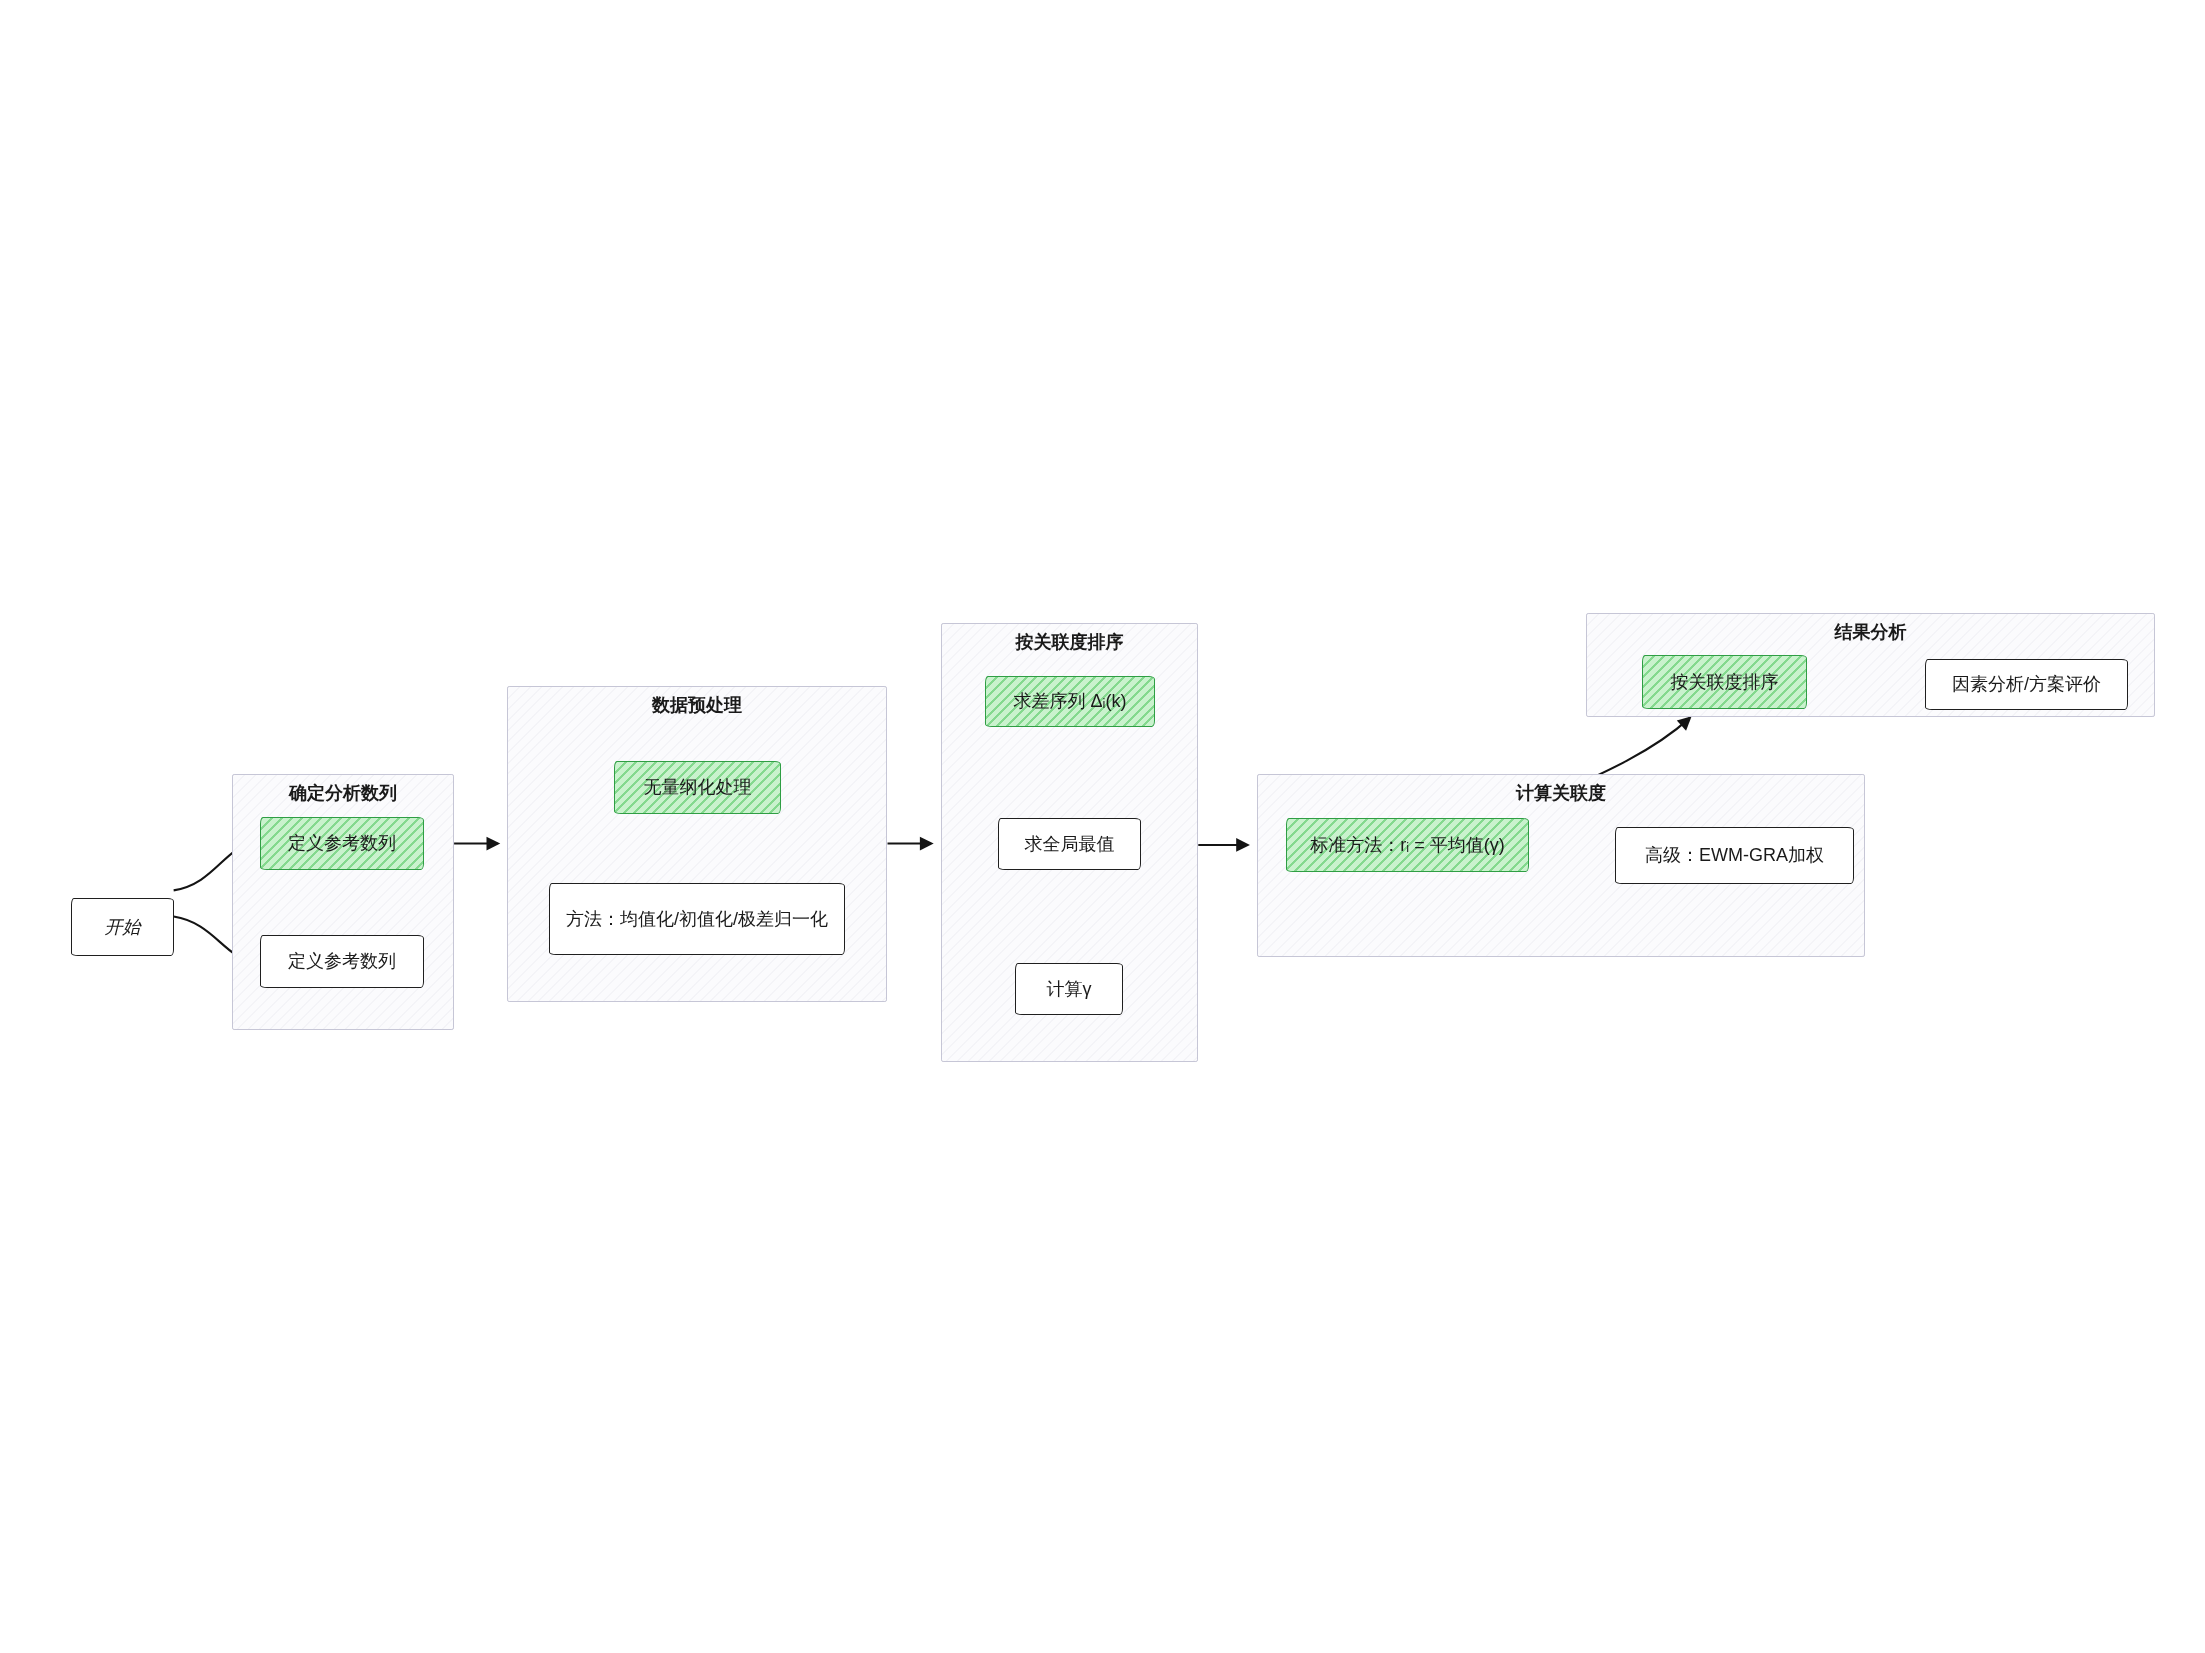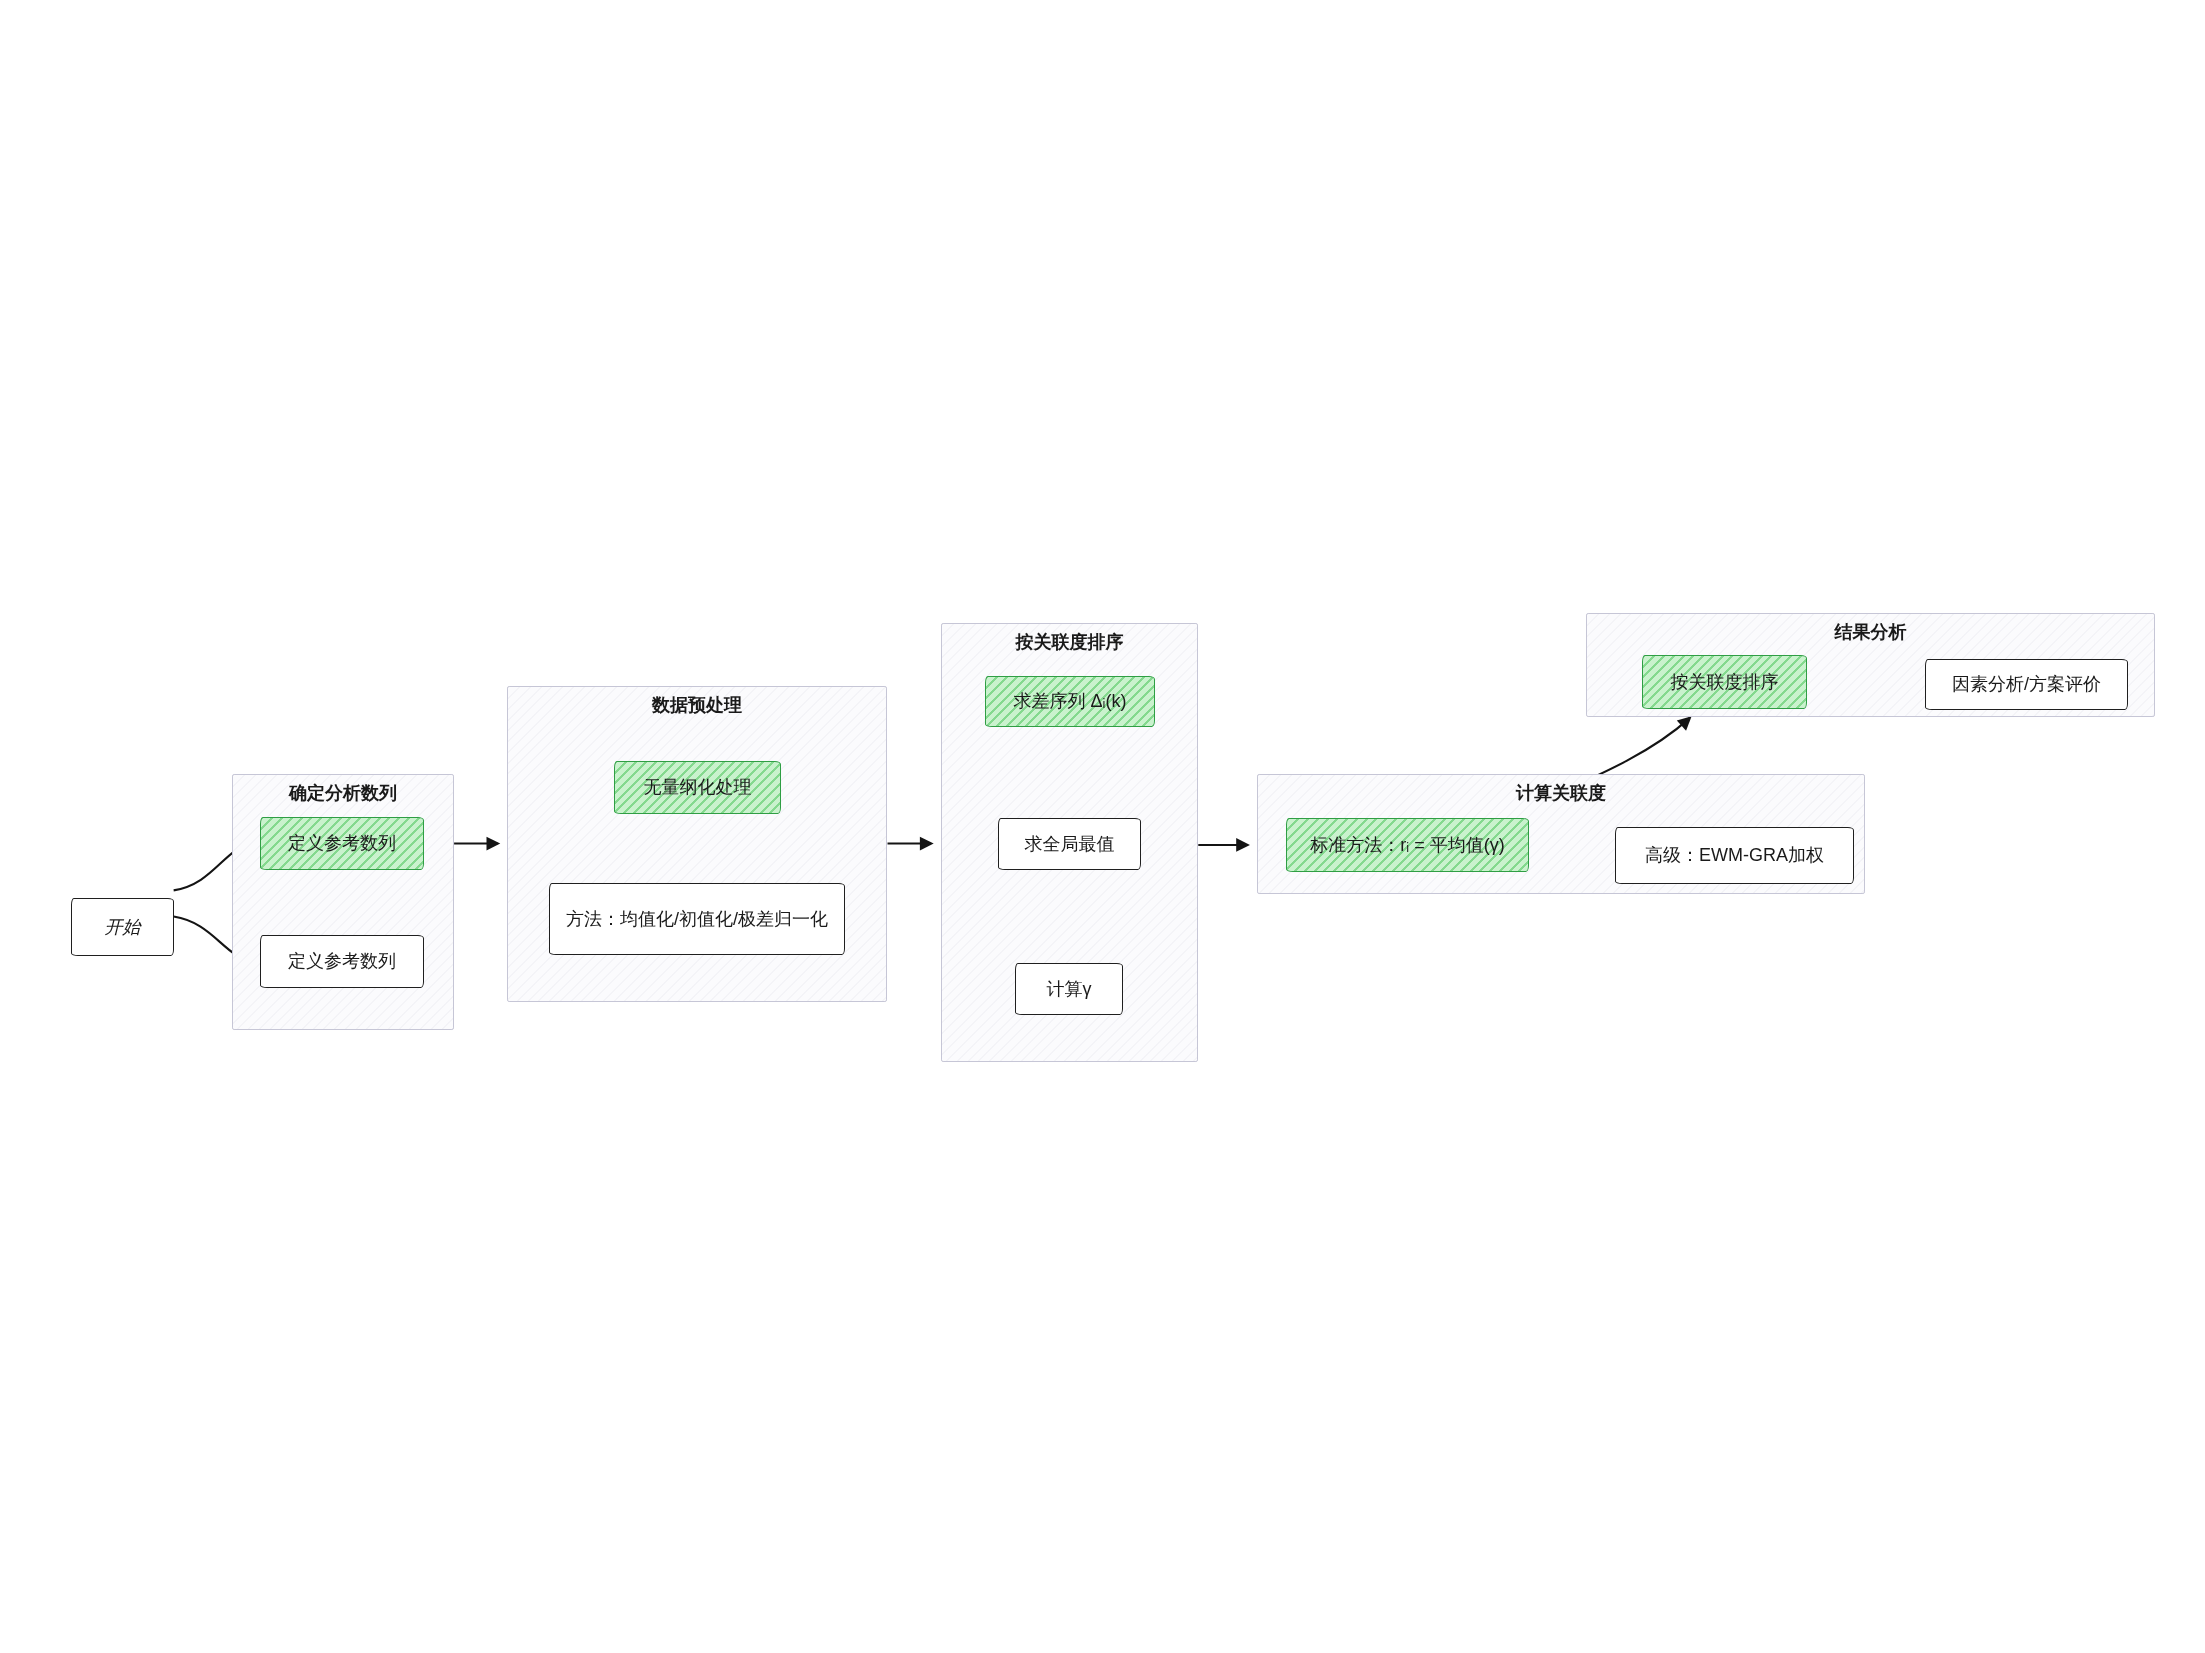--- a/index.html
+++ b/index.html
@@ -44,21 +44,21 @@
   #g-determine    { left: 232px;  top: 774px; width: 222px; height: 256px; }
   #n-ref          { left: 260px;  top: 817px; width: 164px; height: 53px; }
   #n-cmp          { left: 260px;  top: 935px; width: 164px; height: 53px; }
   #g-preprocess   { left: 507px;  top: 686px;  width: 380px; height: 316px; }
   #n-dimensionless{ left: 614px;  top: 733px; width: 167px; height: 53px; margin-top: 28px; }
   #n-methods      { left: 549px;  top: 883px; width: 296px; height: 72px; }
   #g-coefficient  { left: 941px; top: 623px;  width: 257px; height: 439px; }
   #n-diff         { left: 985px; top: 676px;  width: 170px; height: 51px; }
   #n-extrema      { left: 998px; top: 818px; width: 143px; height: 52px; }
   #n-gamma        { left: 1015px; top: 963px; width: 108px; height: 52px; }
-  #g-degree       { left: 1257px; top: 774px; width: 608px; height: 120px; }
+  #g-degree       { left: 1257px; top: 774px; width: 608px; height: 183px; }
   #n-standard     { left: 1286px; top: 818px; width: 243px; height: 54px; }
   #n-advanced     { left: 1615px; top: 827px; width: 239px; height: 57px; }
   #g-result       { left: 1586px; top: 613px;  width: 569px; height: 104px; }
   #n-sort         { left: 1642px; top: 655px;  width: 165px; height: 54px; align-items: center; }
   #n-analysis     { left: 1925px; top: 659px;  width: 203px; height: 51px; }
 </style>
 </head>
 <body>
 
 <div class="canvas">

